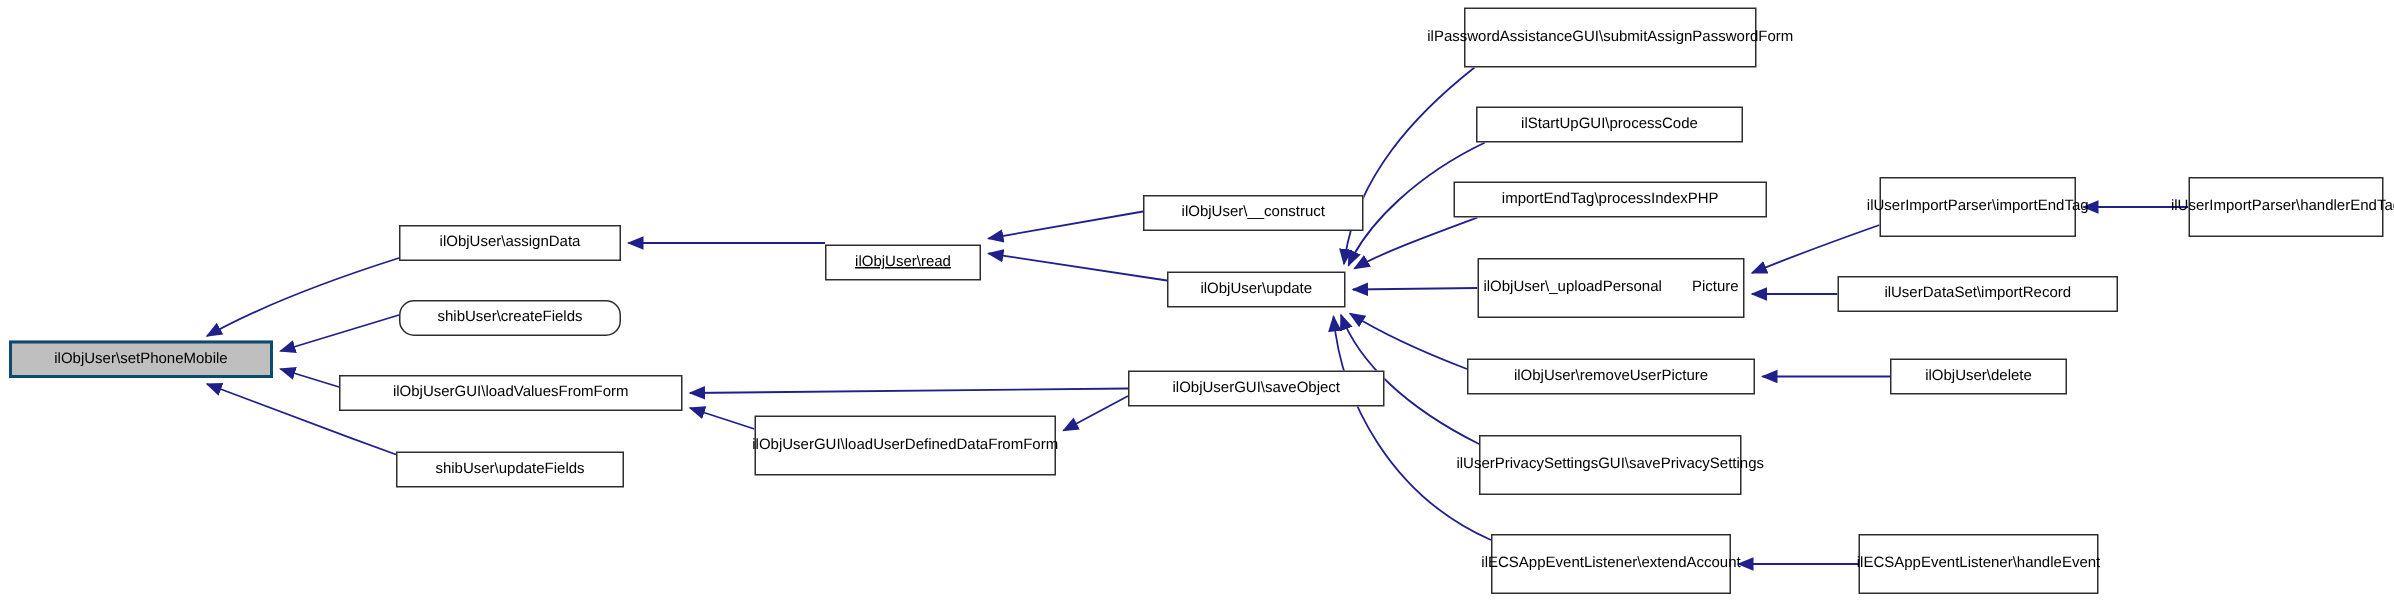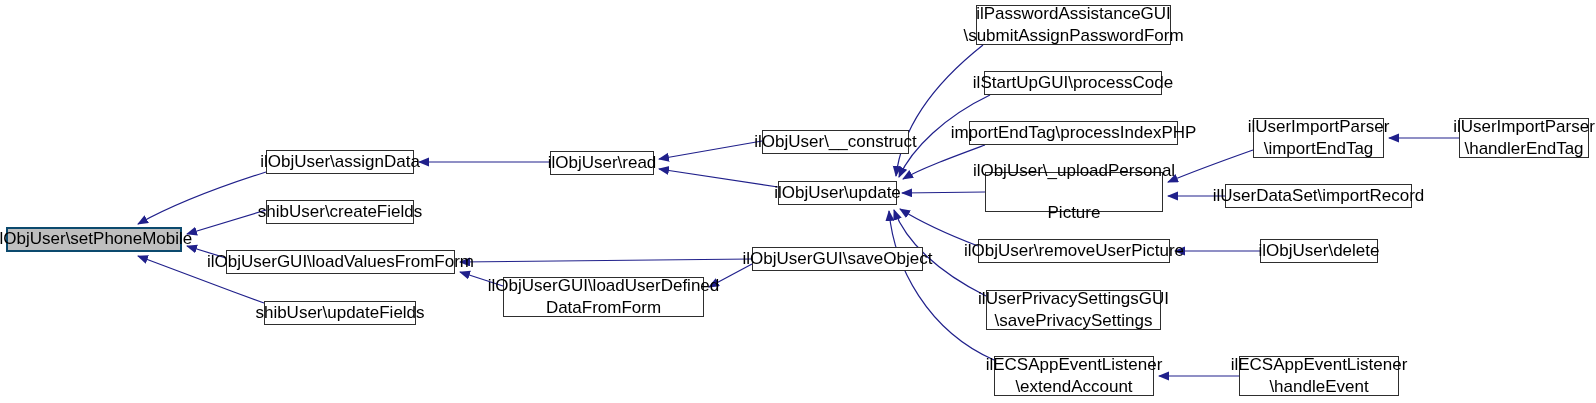--- a/index.html
+++ b/index.html
@@ -12,26 +12,26 @@
   }
   .graph-canvas svg.edges {
     position:absolute; left:0; top:0; width:1596px; height:403px;
   }
   .node {
     position:absolute;
     box-sizing:border-box;
     background:#ffffff;
     border:1px solid #2e2e2e;
     display:flex;
-    flex-direction:column;
+    flex-direction:row;
     align-items:center;
     justify-content:center;
     text-align:center;
     white-space:nowrap;
-    font-size:17px;
+    font-size:10px;
     line-height:1.32;
     color:#000000;
     cursor:pointer;
   }
   .node.highlight {
     background:#bfbfbf;
     border:2px solid #0c4a6e;
     cursor:default;
   }
   .node .line { display:block; }
@@ -68,30 +68,30 @@
       <path d="M1459,138 L1389,138" fill="none" stroke="#20208b" stroke-width="1.2" marker-end="url(#arrow)"></path>
       <path d="M1260,251 L1175,251" fill="none" stroke="#20208b" stroke-width="1.2" marker-end="url(#arrow)"></path>
       <path d="M1239,376 L1159,376" fill="none" stroke="#20208b" stroke-width="1.2" marker-end="url(#arrow)"></path>
     </svg>
     <div class="node highlight" style="left: 6px; top: 227px; width: 176px; height: 25px;">
       <span class="line">ilObjUser\setPhoneMobile</span>
     </div>
     <div class="node" style="left: 266px; top: 150px; width: 148px; height: 24px;">
       <span class="line">ilObjUser\assignData</span>
     </div>
-    <div class="node" style="left: 266px; top: 200px; width: 148px; height: 24px;">
+    <div class="node" style="left: 266px; top: 200px; width: 148px; height: 24px; border-radius: 10px;">
       <span class="line">shibUser\createFields</span>
     </div>
     <div class="node" style="left: 226px; top: 250px; width: 229px; height: 24px;">
       <span class="line">ilObjUserGUI\loadValuesFromForm</span>
     </div>
     <div class="node" style="left: 264px; top: 301px; width: 152px; height: 24px;">
       <span class="line">shibUser\updateFields</span>
     </div>
-    <div class="node" style="left: 550px; top: 151px; width: 104px; height: 24px;">
+    <div class="node" style="left: 550px; top: 163px; width: 104px; height: 24px; text-decoration: underline;">
       <span class="line">ilObjUser\read</span>
     </div>
     <div class="node" style="left: 762px; top: 130px; width: 147px; height: 24px;">
       <span class="line">ilObjUser\__construct</span>
     </div>
     <div class="node" style="left: 778px; top: 181px; width: 119px; height: 24px;">
       <span class="line">ilObjUser\update</span>
     </div>
     <div class="node" style="left: 752px; top: 247px; width: 171px; height: 24px;">
       <span class="line">ilObjUserGUI\saveObject</span>

